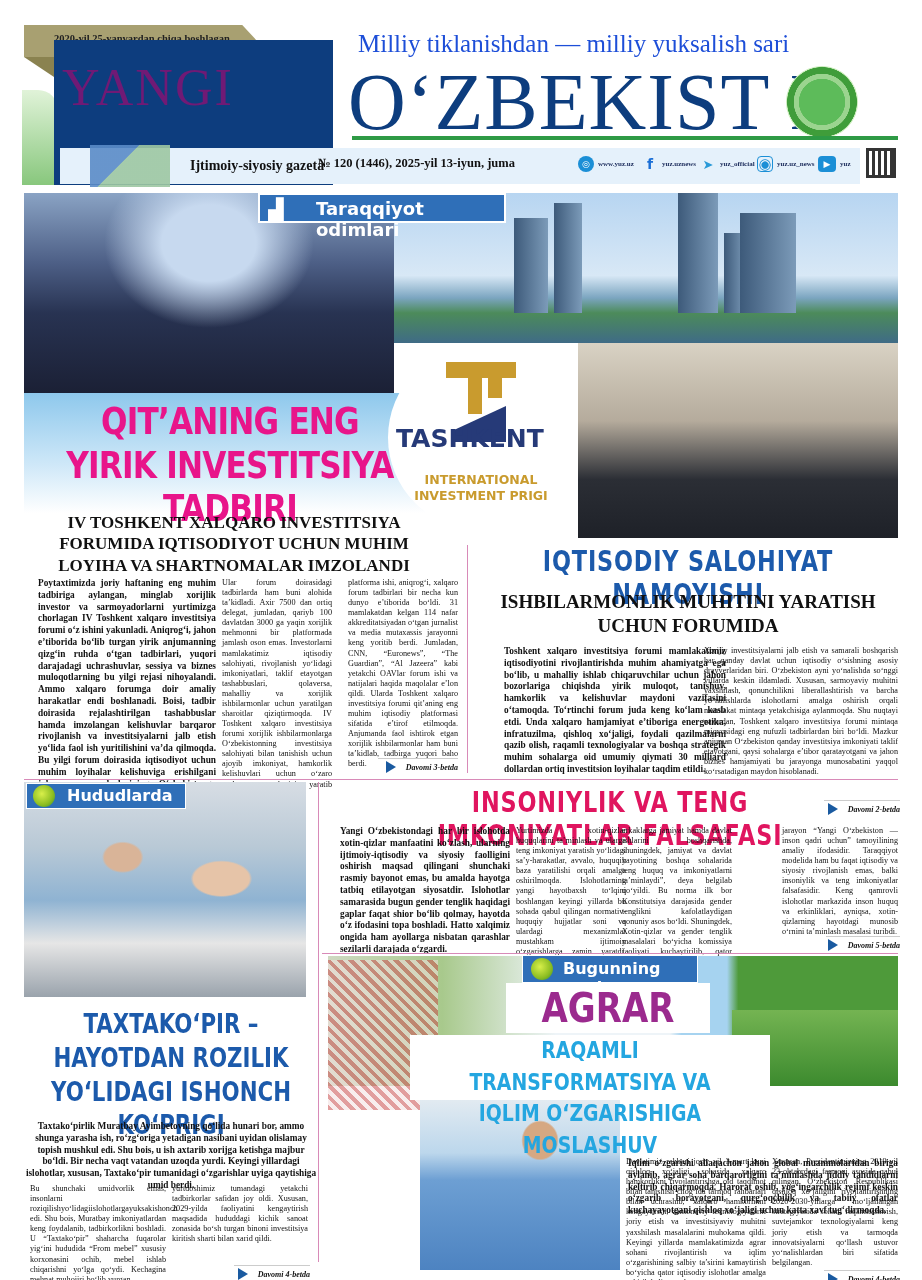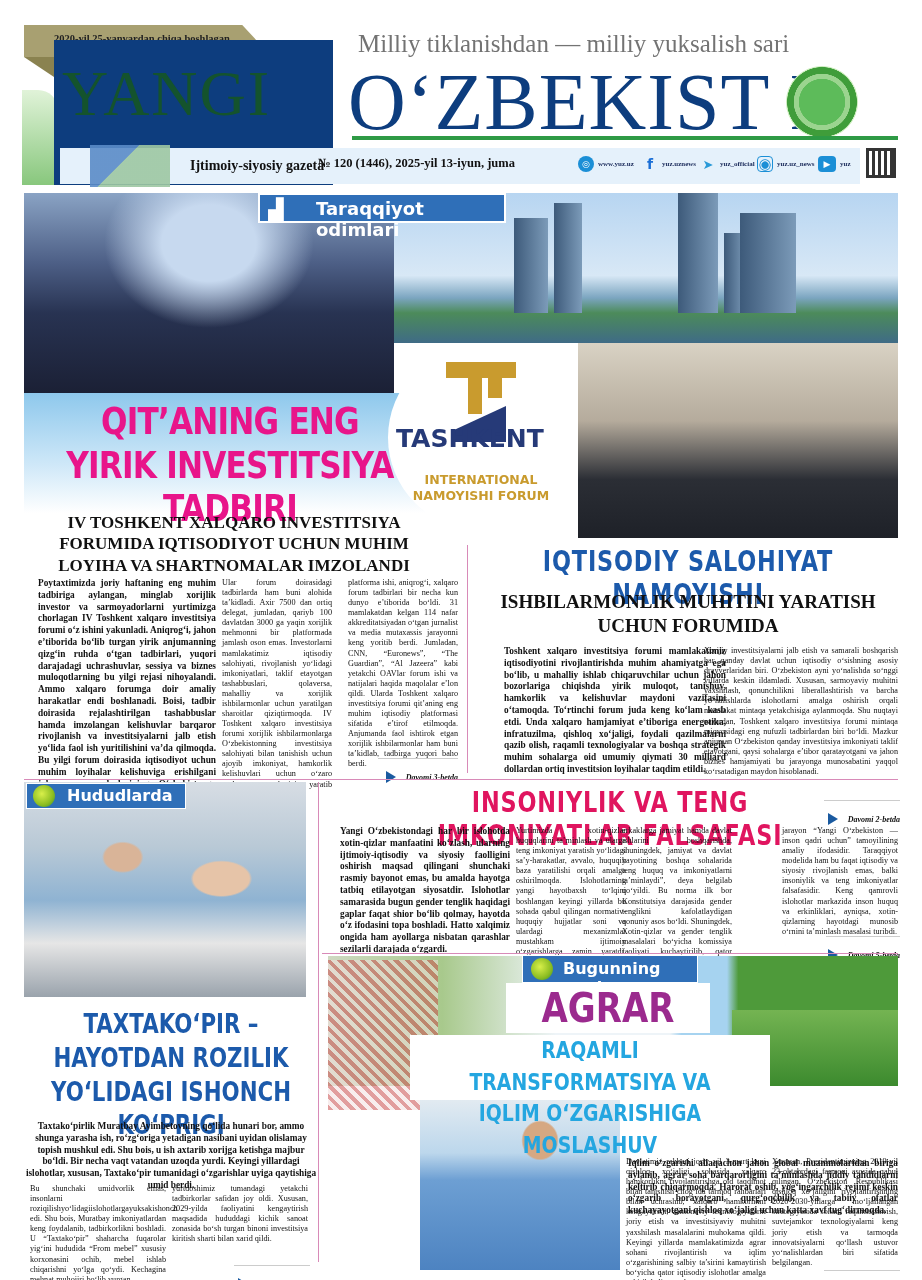--- a/index.html
+++ b/index.html
@@ -3,22 +3,22 @@
 <meta charset="utf-8">
 <style>
 *{box-sizing:border-box;margin:0;padding:0}
 html,body{width:922px;height:1280px;overflow:hidden;background:#fff}
 body{position:relative;font-family:"Liberation Serif","DejaVu Serif",serif;color:#111}
 .abs{position:absolute}
 
 #since{left:24px;top:25px;width:248px;height:32px;background:#a8a071;clip-path:polygon(0 0,88% 0,100% 100%,0 100%);font-size:10.5px;font-weight:bold;padding:8px 0 0 30px;color:#222}
 #since-shadow{left:24px;top:57px;width:30px;height:20px;background:#8a8250;clip-path:polygon(0 0,100% 0,100% 100%)}
 #yangi-box{left:54px;top:40px;width:279px;height:145px;background:#0d3d7e}
-#yangi{left:62px;top:62px;font-size:64px;color:#14532d;letter-spacing:2px;line-height:1;font-family:"Liberation Serif",serif}
-#slogan{left:358px;top:30px;font-size:25px;color:#737373}
+#yangi{left:62px;top:62px;font-size:52px;color:#701a75;letter-spacing:2px;line-height:1;font-family:"Liberation Serif",serif}
+#slogan{left:358px;top:30px;font-size:25px;color:#1d4ed8}
 #ozb{left:348px;top:62px;font-size:80px;color:#0d3d7e;line-height:1;letter-spacing:1px}
 #green-line{left:352px;top:136px;width:546px;height:4px;background:#2e9a45}
 #logo-circle{left:786px;top:66px;width:72px;height:72px;border-radius:50%;background:radial-gradient(circle,#5dbb5a 0 45%,#9bd48f 46% 55%,#3f9d3a 56% 68%,#c8ebb9 69%);}
 #infobar{left:60px;top:148px;width:800px;height:36px;background:#e5f1fb}
 #green-deco{left:22px;top:90px;width:36px;height:95px;background:linear-gradient(180deg,#d9f0cf,#6ab95c);border-radius:0 20px 0 0;opacity:.8}
 #solar{left:90px;top:145px;width:80px;height:42px;background:linear-gradient(135deg,#5a8bc7 0 40%,#9dc7a2 41%);opacity:.9}
 #gazeta{left:190px;top:158px;font-size:14px;font-weight:bold}
 #issue{left:318px;top:156px;font-size:12.5px;font-weight:bold}
 .social{top:156px;display:flex;align-items:center;gap:4px;font-size:7px;font-weight:bold;color:#1a2a5a}
 .sicon{display:inline-flex;align-items:center;justify-content:center;width:16px;height:16px;border-radius:50%;color:#fff;font-size:9px;font-family:"DejaVu Sans",sans-serif}
@@ -40,21 +40,21 @@
 #tif-t{left:446px;top:362px;width:72px;height:80px}
 #tif-name{left:396px;top:424px;width:170px;text-align:left;font-family:"DejaVu Sans",sans-serif;font-weight:bold;color:#263a78;font-size:25px}
 #tif-sub{left:396px;top:472px;width:170px;text-align:center;font-family:"DejaVu Sans",sans-serif;font-weight:bold;color:#c99b2e;font-size:12.5px;line-height:1.28}
 #h-qit{left:30px;top:400px;width:400px;text-align:center;font-family:"DejaVu Sans",sans-serif;font-weight:bold;color:#e8158a;font-size:38px;line-height:1.15;transform:scaleX(.82);transform-origin:center;letter-spacing:-1px}
 #sub-iv{left:24px;top:512px;width:420px;text-align:center;font-weight:bold;font-size:17px;line-height:1.25}
 .body{font-size:8.2px;line-height:1.23;text-align:justify}
 .lead{font-weight:bold;font-size:9.3px;line-height:1.27}
 #col1{left:38px;top:578px;width:178px}
 #col2{left:222px;top:578px;width:110px}
 #col3{left:348px;top:578px;width:110px}
-.davomi{display:flex;align-items:center;justify-content:flex-end;gap:10px;font-style:italic;font-weight:bold;font-size:8px;border-top:1px solid #ccc;padding-top:12px}
+.davomi{display:flex;align-items:center;justify-content:flex-end;gap:10px;font-style:italic;font-weight:bold;font-size:8px;border-top:1px solid #ccc;padding-top:2px}
 .tri{width:0;height:0;border-top:6px solid transparent;border-bottom:6px solid transparent;border-left:10px solid #1a5aa0}
 #dav1{left:378px;top:758px;width:80px}
 #vline1{left:467px;top:545px;width:1px;height:228px;background:#d88ab8}
 #h-iqt{left:478px;top:545px;width:420px;text-align:center;font-family:"DejaVu Sans",sans-serif;font-weight:bold;color:#1c5aab;font-size:28px;transform:scaleX(.8);transform-origin:center;letter-spacing:1px}
 #sub-ish{left:478px;top:590px;width:420px;text-align:center;font-weight:bold;font-size:19px;line-height:1.25}
 #col4{left:504px;top:646px;width:222px}
 #col5{left:704px;top:646px;width:194px}
 #dav2{left:824px;top:800px;width:76px}
 #hline1{left:24px;top:779px;width:874px;height:1px;background:#d88ab8}
 
@@ -151,21 +151,21 @@
 </div>
 
 <div class="abs" id="tif-circle"></div>
 <svg class="abs" id="tif-t" viewBox="0 0 72 80">
   <rect x="0" y="0" width="70" height="16" fill="#c99b2e"></rect>
   <rect x="22" y="16" width="14" height="36" fill="#c99b2e"></rect>
   <rect x="42" y="16" width="14" height="20" fill="#c99b2e"></rect>
   <polygon points="8,68 60,44 60,80 8,80" fill="#263a78"></polygon>
 </svg>
 <div class="abs" id="tif-name">TASHKENT</div>
-<div class="abs" id="tif-sub">INTERNATIONAL NAMOYISHI FORUM</div>
+<div class="abs" id="tif-sub">INTERNATIONAL INVESTMENT PRIGI</div>
 
 <div class="abs" id="h-qit">QIT’ANING ENG YIRIK INVESTITSIYA TADBIRI</div>
 <div class="abs" id="sub-iv">IV TOSHKENT XALQARO INVESTITSIYA FORUMIDA IQTISODIYOT UCHUN MUHIM LOYIHA VA SHARTNOMALAR IMZOLANDI</div>
 <div class="abs body lead" id="col1">Poytaxtimizda joriy haftaning eng muhim tadbiriga aylangan, minglab xorijlik investor va sarmoyadorlarni yurtimizga chorlagan IV Toshkent xalqaro investitsiya forumi o‘z ishini yakunladi. Aniqrog‘i, jahon e’tiborida bo‘lib turgan yirik anjumanning qizg‘in ruhda o‘tgan tadbirlari, yuqori darajadagi uchrashuvlar, sessiya va biznes muloqotlarning bu yilgi rejasi nihoyalandi. Ammo xalqaro forumga doir amaliy harakatlar endi boshlanadi. Boisi, tadbir doirasida rejalashtirilgan tashabbuslar hamda imzolangan kelishuvlar barqaror rivojlanish va investitsiyalarni jalb etish yo‘lida faol ish yuritilishini va’da qilmoqda. Bu yilgi forum doirasida iqtisodiyot uchun muhim loyihalar kelishuviga erishilgani jahon sarmoyadorlarining O‘zbekistonga qiziqishi oshib borayotganidan dalolat.</div>
 <div class="abs body" id="col2">Ular forum doirasidagi tadbirlarda ham buni alohida ta’kidladi. Axir 7500 dan ortiq delegat, jumladan, qariyb 100 davlatdan 3000 ga yaqin xorijlik mehmonni bir platformada jamlash oson emas. Investorlarni mamlakatimiz iqtisodiy salohiyati, rivojlanish yo‘lidagi imkoniyatlari, taklif etayotgan tashabbuslari, qolaversa, mahalliy va xorijlik ishbilarmonlar uchun yaratilgan sharoitlar qiziqtirmoqda. IV Toshkent xalqaro investitsiya forumi xorijlik ishbilarmonlarga O‘zbekistonning investitsiya salohiyati bilan tanishish uchun ajoyib imkoniyat, hamkorlik kelishuvlari uchun o‘zaro muloqot maydonini yaratib berdi. Mazkur</div>
 <div class="abs body" id="col3">platforma ishi, aniqrog‘i, xalqaro forum tadbirlari bir necha kun dunyo e’tiborida bo‘ldi. 31 mamlakatdan kelgan 114 nafar akkreditatsiyadan o‘tgan jurnalist va media mutaxassis jarayonni keng yoritib berdi. Jumladan, CNN, “Euronews”, “The Guardian”, “Al Jazeera” kabi yetakchi OAVlar forum ishi va natijalari haqida maqolalar e’lon qildi. Ularda Toshkent xalqaro investitsiya forumi qit’aning eng muhim iqtisodiy platformasi sifatida e’tirof etilmoqda. Anjumanda faol ishtirok etgan xorijlik ishbilarmonlar ham buni ta’kidlab, tadbirga yuqori baho berdi.</div>
 <div class="abs davomi" id="dav1">
   <span class="tri"></span>
   <span>Davomi 3-betda</span>
 </div>

